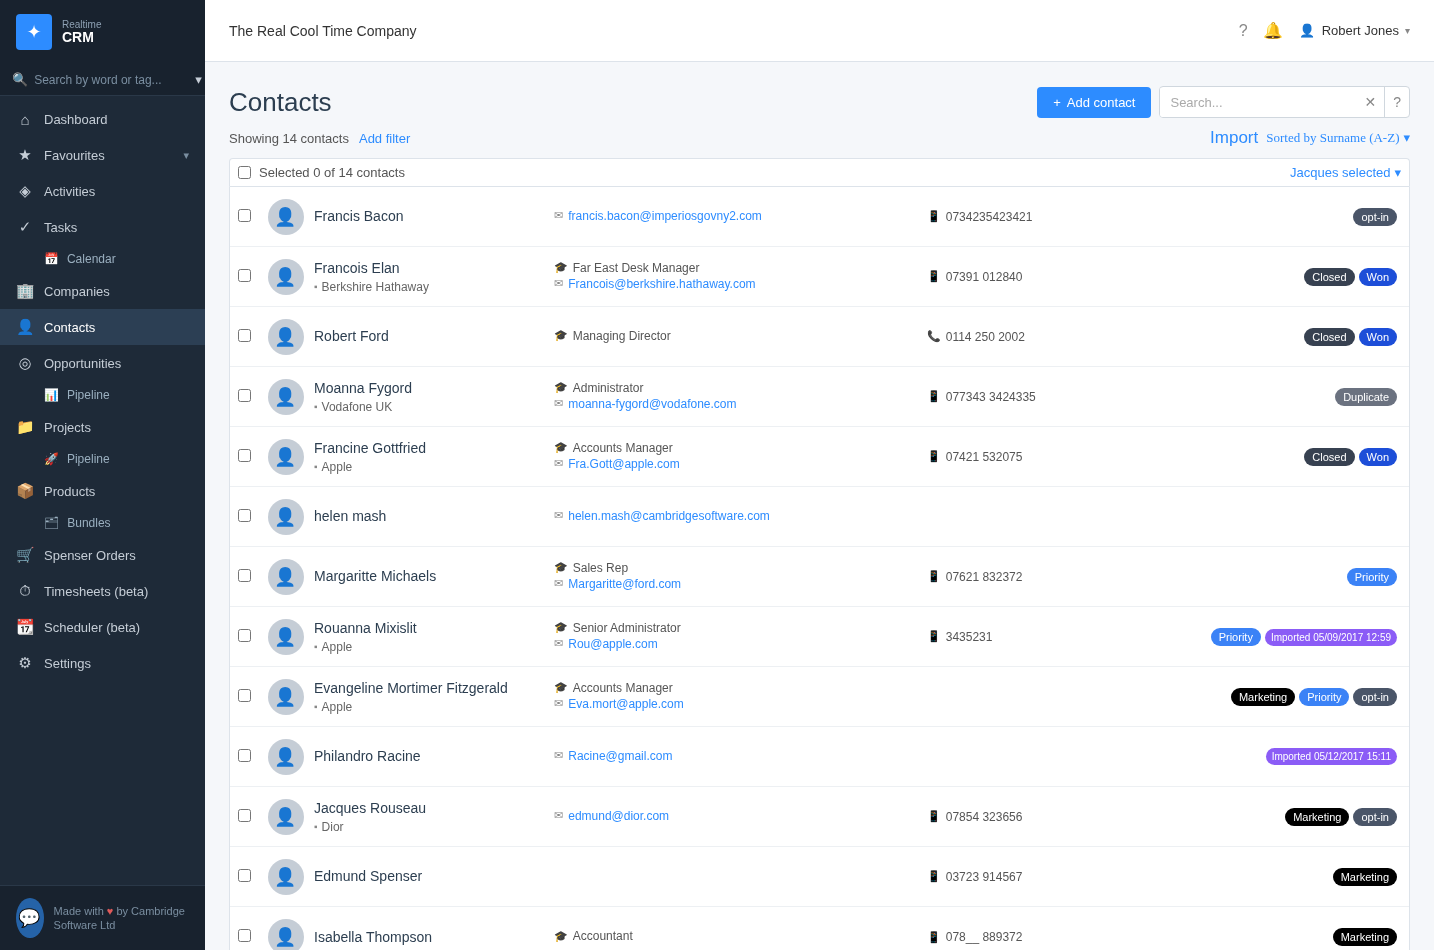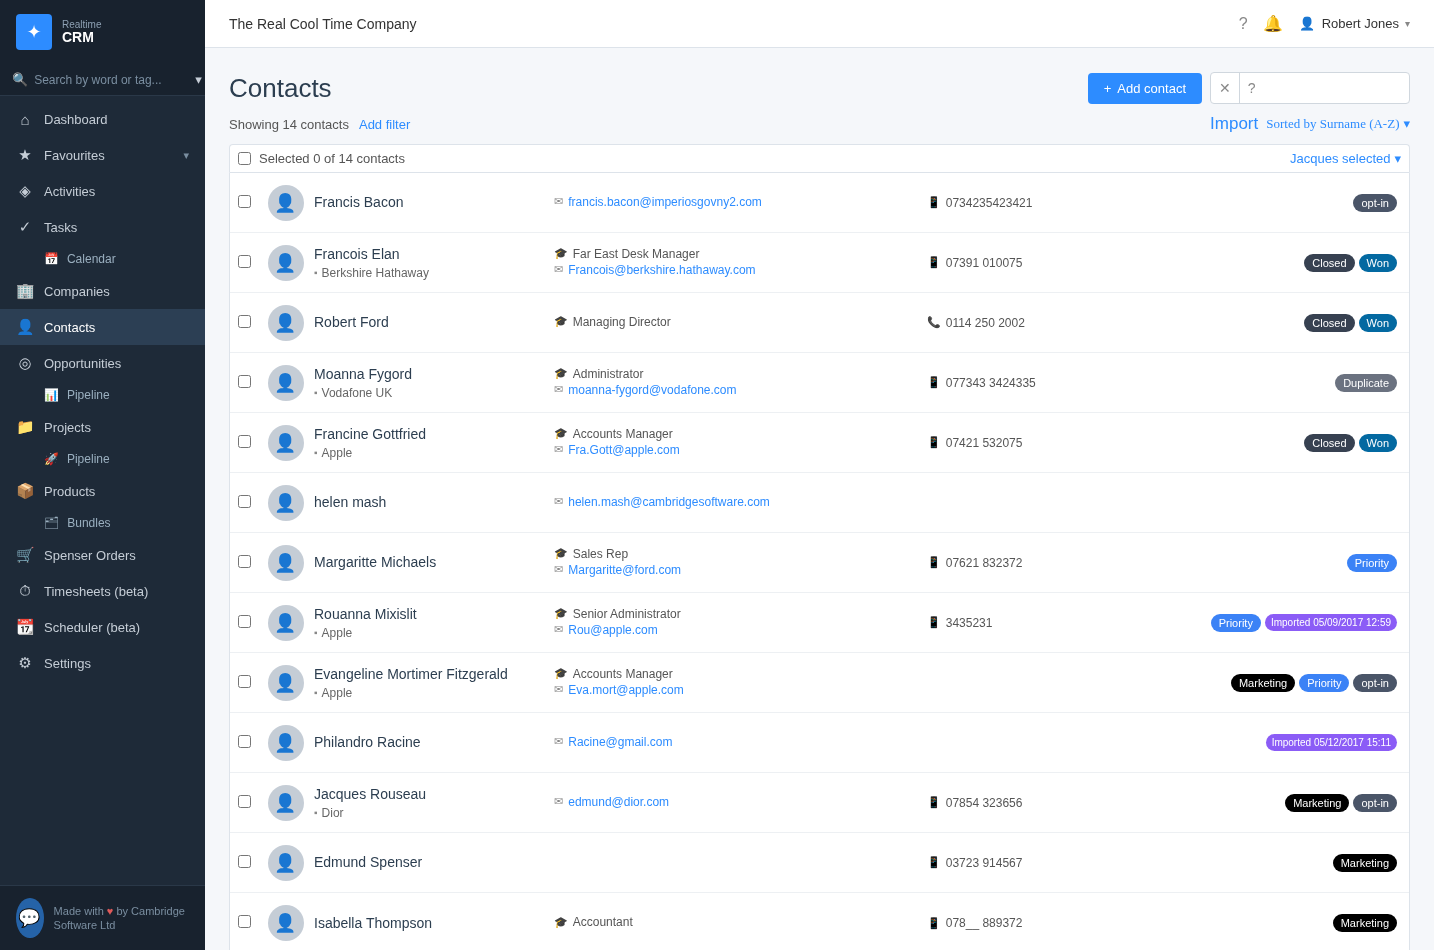--- a/index.html
+++ b/index.html
@@ -102,21 +102,21 @@
       display: flex;
       flex-direction: column;
       overflow: hidden;
     }
 
     
     #topbar {
       background: #fff;
       border-bottom: 1px solid #dde3ea;
       padding: 0 24px;
-      height: 48px;
+      height: 62px;
       display: flex; align-items: center; justify-content: space-between;
     }
     .topbar-company { font-size: 14px; color: #333; font-weight: 500; }
     .topbar-right { display: flex; align-items: center; gap: 16px; }
     .topbar-icon { color: #888; cursor: pointer; font-size: 16px; }
     .topbar-user { display: flex; align-items: center; gap: 6px; font-size: 13px; color: #333; cursor: pointer; }
     .topbar-user .arrow { font-size: 10px; color: #888; }
 
     
     #content {
@@ -222,30 +222,30 @@
     .contact-info { flex: 0 0 230px; }
     .contact-name { font-size: 14px; color: #2c3e50; font-weight: 500; line-height: 1.3; }
     .contact-company { font-size: 12px; color: #666; display: flex; align-items: center; gap: 4px; margin-top: 2px; }
     .contact-company .biz-icon { color: #888; font-size: 10px; }
     .contact-middle { flex: 1; min-width: 0; }
     .contact-detail { font-size: 12px; color: #555; display: flex; align-items: center; gap: 5px; margin-bottom: 2px; }
     .contact-detail a { color: #2d8cff; text-decoration: none; }
     .contact-detail .detail-icon { color: #888; font-size: 11px; flex-shrink: 0; }
     .contact-phone { flex: 0 0 180px; font-size: 12px; color: #555; display: flex; align-items: center; gap: 5px; }
     .phone-icon { color: #888; font-size: 11px; }
-    .contact-tags { flex: 0 0 280px; display: flex; align-items: center; gap: 4px; justify-content: flex-end; flex-wrap: wrap; }
+    .contact-tags { flex: 0 0 280px; display: flex; align-items: flex-end; gap: 4px; justify-content: flex-end; flex-wrap: wrap; }
     .tag {
       font-size: 11px;
       padding: 3px 8px;
       border-radius: 10px;
       white-space: nowrap;
     }
     .tag-grey { background: #4a5568; color: #fff; }
     .tag-blue { background: #3b82f6; color: #fff; }
-    .tag-green { background: #0369a1; color: #fff; }
+    .tag-green { background: #1d4ed8; color: #fff; }
     .tag-orange { background: #000000; color: #fff; }
     .tag-dark { background: #374151; color: #fff; }
     .tag-light { background: #6b7280; color: #fff; }
     .tag-import { background: #8b5cf6; color: #fff; font-size: 10px; padding: 3px 6px; }
   </style>
 </head>
 <body>
 
 <div id="sidebar">
   <div id="sidebar-logo">
@@ -359,20 +359,21 @@
 
   <div id="content">
     <div class="page-header">
       <h1 class="page-title">Contacts</h1>
       <div class="header-actions">
         <button class="btn-add">
           <span>+</span>
           <span>Add contact</span>
         </button>
         <div class="search-box">
+          <input placeholder="Search..." style="">
           <span class="search-x">✕</span>
           <span class="search-q">?</span>
         </div>
       </div>
     </div>
 
     <div class="filter-bar">
       <div class="filter-bar-left">
         <span>Showing 14 contacts</span>
         <a class="add-filter">Add filter</a>
@@ -435,21 +436,21 @@
       <span class="detail-icon">🎓</span>
       <span>Far East Desk Manager</span>
     </div>
             <div class="contact-detail">
       <span class="detail-icon">✉</span>
       <a href="#">Francois@berkshire.hathaway.com</a>
     </div>
     </div>
     <div class="contact-phone">
       <span class="phone-icon">📱</span>
-      <span>07391 010075</span>
+      <span>07391 012840</span>
     </div>
     <div class="contact-tags">
       <span class="tag tag-dark">Closed</span>
             <span class="tag tag-green">Won</span>
     </div>
   </div>
         <div class="contact-row">
     <div class="row-check">
       <input type="checkbox" style="">
     </div>

